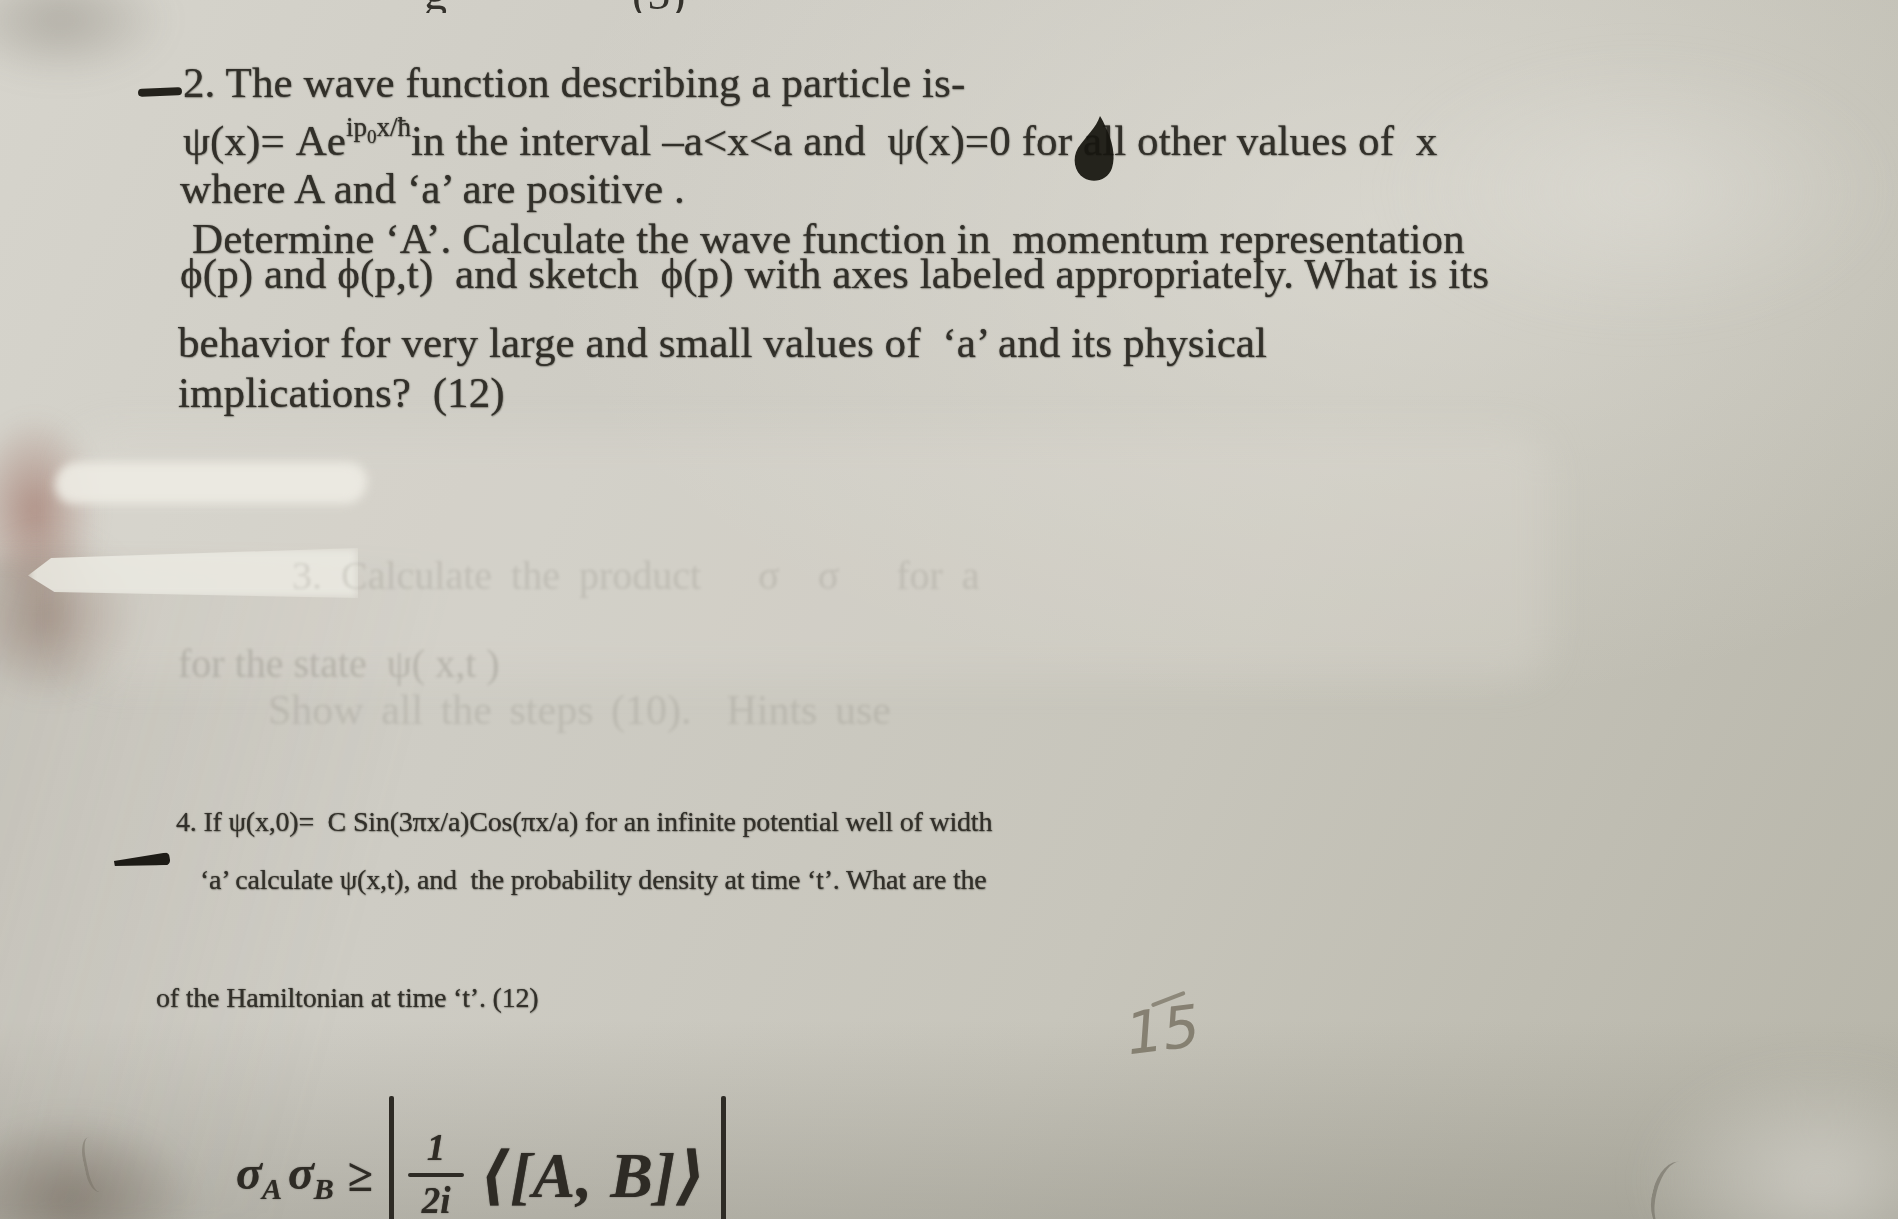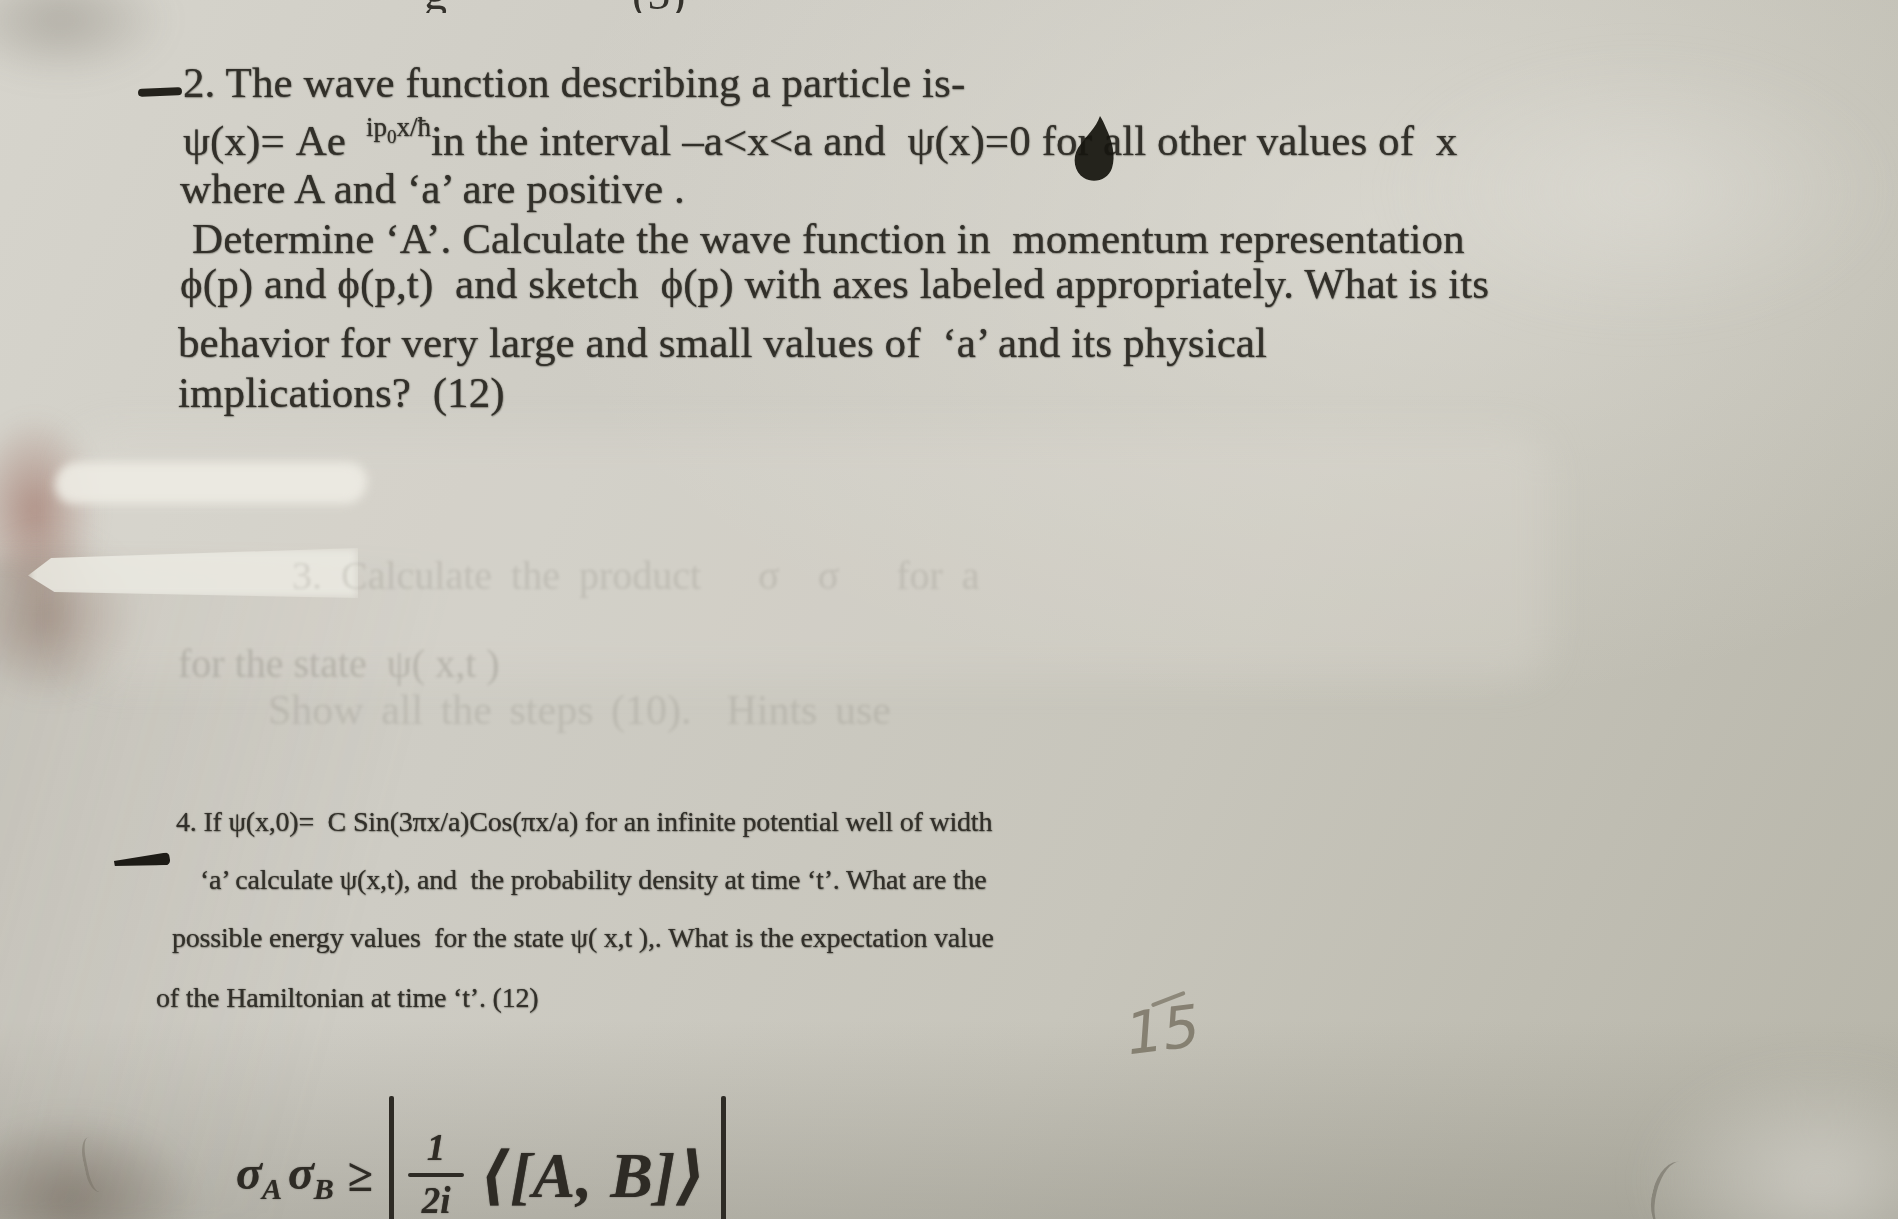--- a/index.html
+++ b/index.html
@@ -13,21 +13,21 @@
     font-family:"Liberation Serif","DejaVu Serif",serif;
     text-align:right;
   }
   .stain{position:absolute;pointer-events:none;}
   .line{
     position:absolute;white-space:pre;color:#32302a;
     text-shadow:0 0 1.3px rgba(48,45,38,.8),.6px .8px 1.2px rgba(48,45,38,.3);
   }
   .q2{font-size:43px;letter-spacing:.1px;}
   .q4{font-size:28px;letter-spacing:-.2px;}
-  .sup{font-size:27px;vertical-align:19px;letter-spacing:0;margin-left:20px;}
+  .sup{font-size:27px;vertical-align:19px;letter-spacing:0;}
   .subsub{font-size:19px;vertical-align:-7px;}
   .dash2{position:absolute;left:138px;top:88px;width:44px;height:8px;background:#24221c;
     border-radius:4px;transform:rotate(-2deg);}
   .dash4{position:absolute;left:114px;top:854px;width:56px;height:13px;background:#1d1b16;
     border-radius:5px;transform:rotate(-4deg);clip-path:polygon(0 38%,100% 0,100% 100%,0 78%);}
   .ghost{position:absolute;white-space:pre;color:#57544a;filter:blur(1.6px);}
   .topclip{position:absolute;left:332px;top:0;width:460px;height:13px;overflow:hidden;}
   .topfrag{position:absolute;top:-33px;font-size:46px;color:#34322c;}
   .hand{position:absolute;left:1126px;top:996px;font-size:58px;font-style:italic;
     font-family:"DejaVu Sans",sans-serif;color:rgba(122,116,101,.85);transform:rotate(-7deg);}
@@ -92,36 +92,35 @@
     <span class="topfrag" style="left:92px">g</span>
     <span class="topfrag" style="left:300px">(5)</span>
   </div>
 
   <div class="dash2"></div>
   <div class="line q2" style="left:183px;top:58px">2. The wave function describing a particle is-</div>
   <div class="line q2" style="left:183px;top:112px"><span>ψ(x)= Ae</span><span class="sup"><span>ip</span><span class="subsub">0</span><span>x/ħ</span></span><span>in the interval –a&lt;x&lt;a and  ψ(x)=0 for all other values of  x</span>
   </div>
   <div class="line q2" style="left:180px;top:164px">where A and ‘a’ are positive .</div>
   <div class="line q2" style="left:192px;top:214px">Determine ‘A’. Calculate the wave function in  momentum representation</div>
-  <div class="line q2" style="left:180px;top:259px">ϕ(p) and ϕ(p,t)  and sketch  ϕ(p) with axes labeled appropriately. What is its</div>
+  <div class="line q2" style="left:180px;top:249px">ϕ(p) and ϕ(p,t)  and sketch  ϕ(p) with axes labeled appropriately. What is its</div>
   <div class="line q2" style="left:178px;top:318px">behavior for very large and small values of  ‘a’ and its physical</div>
   <div class="line q2" style="left:178px;top:368px">implications?  (12)</div>
 
   <svg width="60" height="75" viewBox="0 0 60 75" style="position:absolute;left:1066px;top:114px;">
     <path d="M34 2 C30 14 20 22 12 34 C6 44 8 58 18 64 C28 70 42 66 46 54 C50 42 46 26 40 14 C38 9 36 5 34 2 Z" fill="#17150f" opacity="0.93"></path>
   </svg>
 
   <div class="ghost" style="left:292px;top:552px;font-size:40px;opacity:.15;word-spacing:9px;">3. Calculate the product   σ  σ   for a</div>
   <div class="ghost" style="left:178px;top:640px;font-size:40px;opacity:.22;">for the state  ψ( x,t )</div>
   <div class="ghost" style="left:268px;top:686px;font-size:42px;opacity:.14;word-spacing:7px;">Show all the steps (10).  Hints use</div>
 
   <div class="dash4"></div>
   <div class="line q4" style="left:176px;top:806px">4. If ψ(x,0)=  C Sin(3πx/a)Cos(πx/a) for an infinite potential well of width</div>
   <div class="line q4" style="left:200px;top:864px">‘a’ calculate ψ(x,t), and  the probability density at time ‘t’. What are the</div>
-  <div class="line q4" style="left:172px;top:922px">possible energy values  for the state ψ( x,t ),. What is the expectation value</div>
   <div class="line q4" style="left:156px;top:982px">of the Hamiltonian at time ‘t’. (12)</div>
 
   <div class="hand">
     <span class="handline"></span>
     <span>15</span>
   </div>
 
   <div class="uncert">
     <span class="sig"><span>σ</span><sub>A</sub></span>
     <span class="sig sigb"><span>σ</span><sub>B</sub></span>

